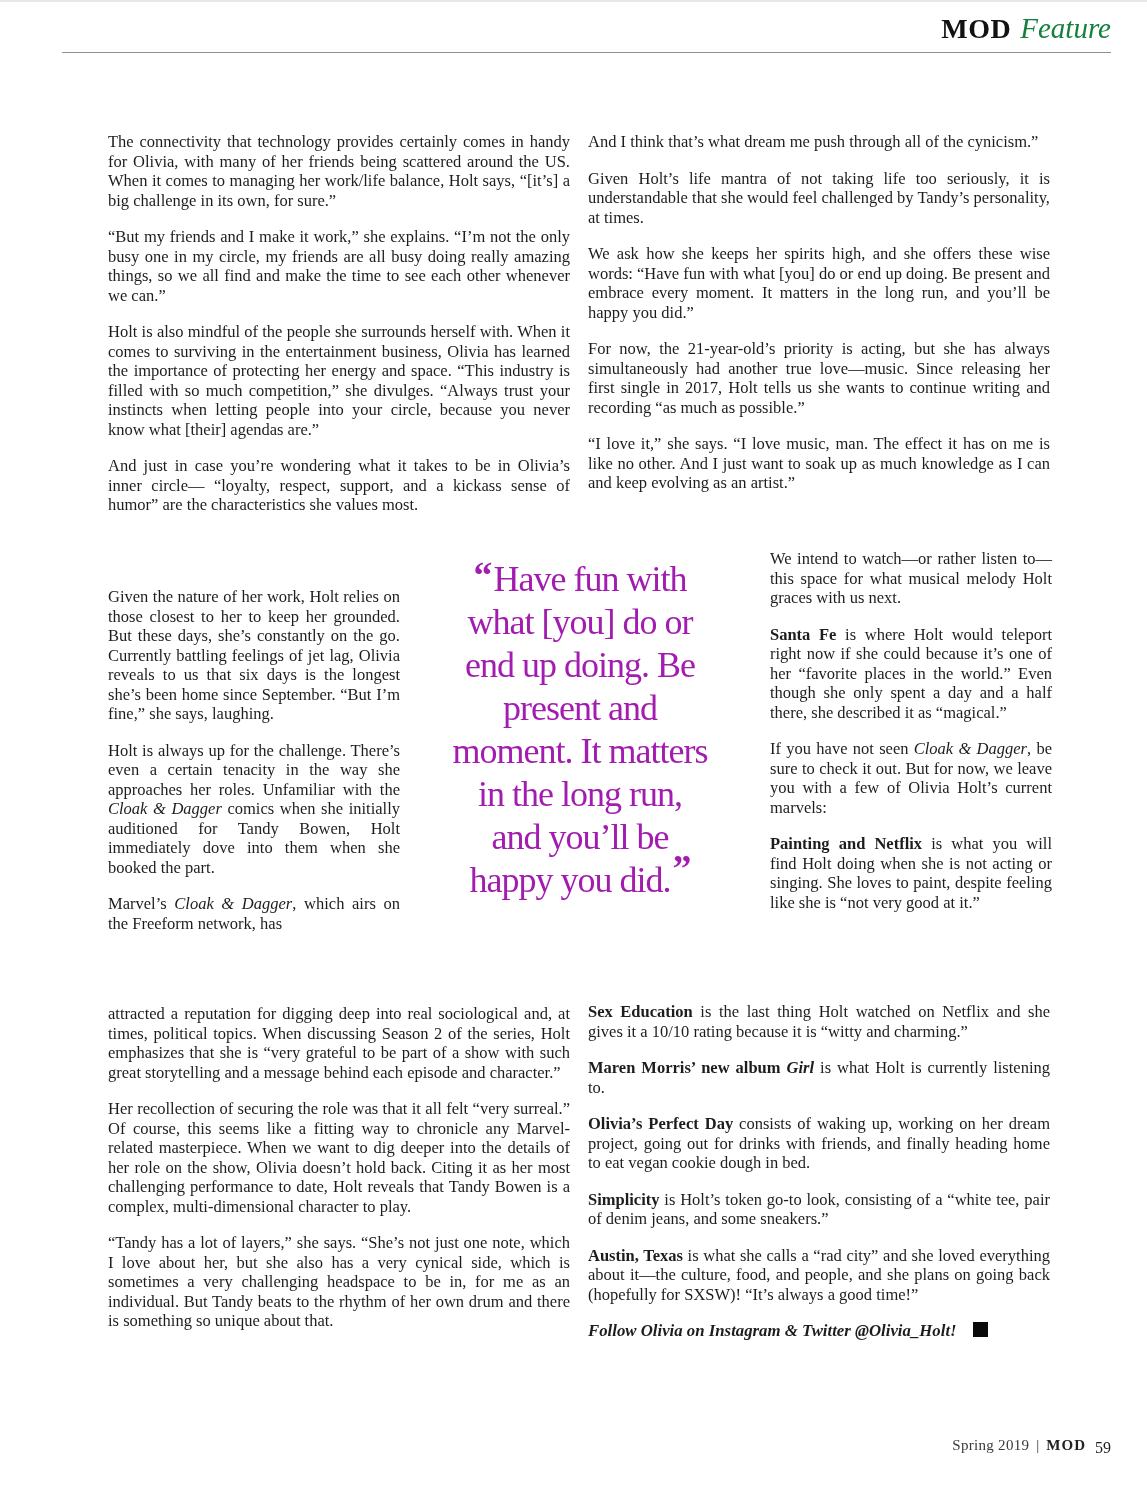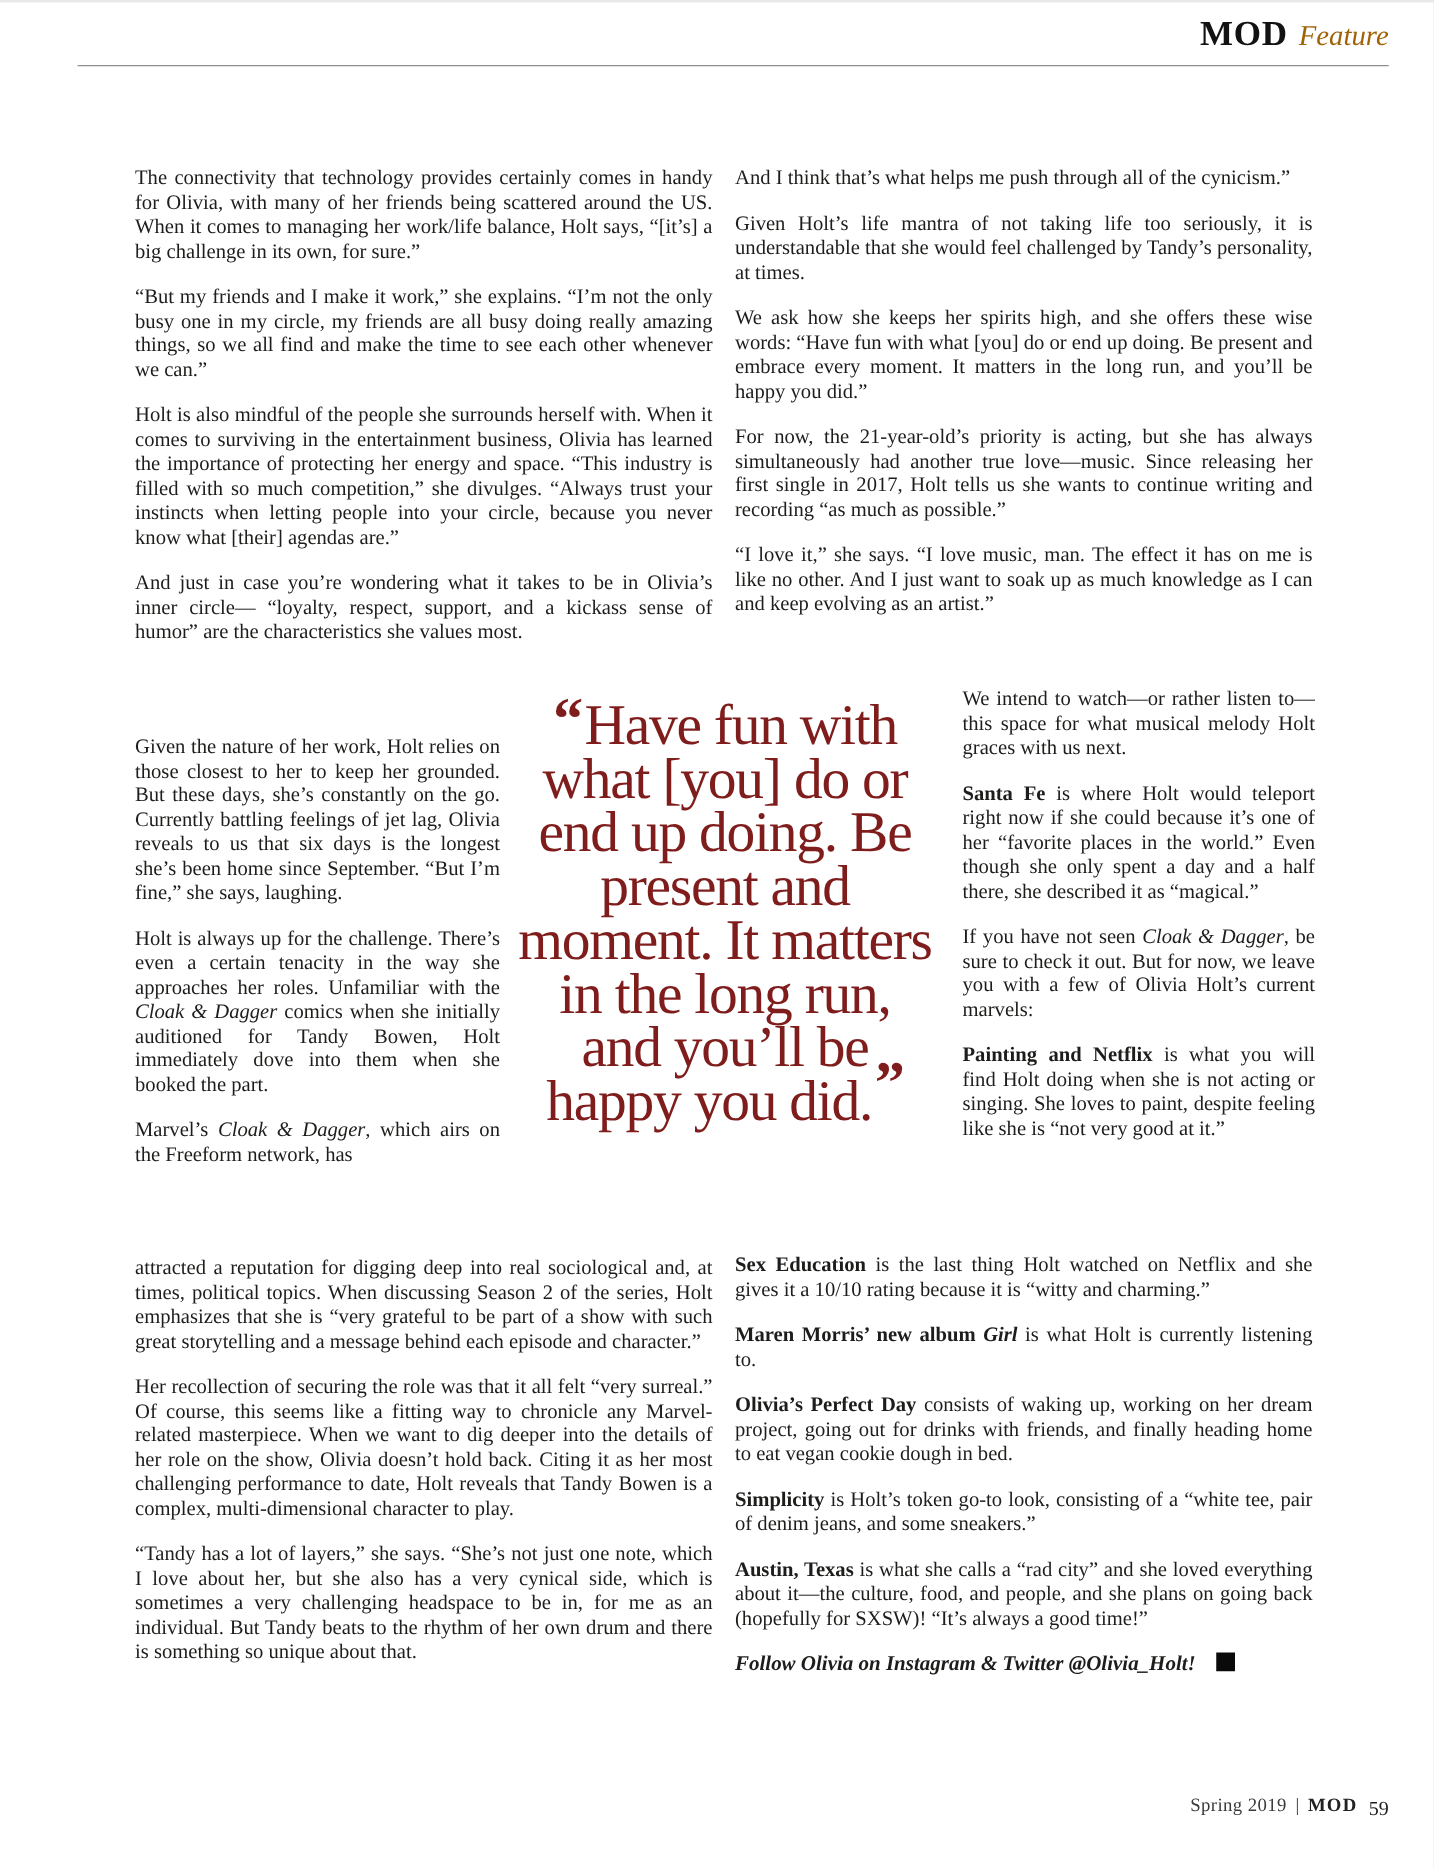--- a/index.html
+++ b/index.html
@@ -4,38 +4,38 @@
 <style>
   html,body{margin:0;padding:0;background:#e8e8e8;}
   #page{
     position:relative;width:1147px;height:1495px;background:#ffffff;
     font-family:"Liberation Serif","DejaVu Serif",serif;color:#1d1d1b;
     margin:2px auto;overflow:hidden;
   }
   
   #masthead{position:absolute;top:10px;right:36px;display:flex;align-items:baseline;gap:9px;}
   .brand{font-weight:bold;font-size:28px;letter-spacing:0.5px;color:#121212;}
-  .section{font-style:italic;font-size:23px;color:#a16207;}
+  .section{font-style:italic;font-size:29px;color:#15803d;}
   #head-rule{position:absolute;left:62px;right:36px;top:50px;height:1px;background:#8f8f8f;}
   
   .col-block{position:absolute;text-align:justify;font-size:16.5px;line-height:19.5px;}
   .col-block p{margin:0 0 17px 0;}
   .col-block p:last-child{margin-bottom:0;}
   .b{font-weight:bold;}
   .i{font-style:italic;}
   #lcol-top{left:108px;top:130px;width:462px;}
   #lcol-narrow{left:108px;top:585px;width:292px;}
   #lcol-bottom{left:108px;top:1002px;width:462px;}
   #rcol-top{left:588px;top:130px;width:462px;}
   #rcol-narrow{left:770px;top:547px;width:282px;}
   #rcol-bottom{left:588px;top:1000px;width:462px;}
   
   #pull-quote{
     position:absolute;left:390px;top:556px;width:380px;text-align:center;
-    font-size:46px;line-height:43px;letter-spacing:-1px;color:#7f1d1d;
+    font-size:36px;line-height:43px;letter-spacing:-1px;color:#a21caf;
     font-family:"Liberation Serif","DejaVu Serif",serif;
   }
   .q-mark{font-weight:bold;line-height:0;position:relative;font-size:1.05em;}
   .q-open{top:-0.08em;margin-right:2px;}
   .q-close{top:-0.30em;margin-left:2px;}
   
   #signoff{margin-top:17px;font-weight:bold;font-style:italic;font-size:16.8px;}
   #end-mark{display:inline-block;width:15px;height:15px;background:#0a0a0a;margin-left:16px;vertical-align:-1px;}
   
   #folio{position:absolute;right:36px;top:1434px;display:flex;align-items:baseline;color:#3a3a3a;}
@@ -77,21 +77,21 @@
     <div class="quote-line">what [you] do or</div>
     <div class="quote-line">end up doing. Be</div>
     <div class="quote-line">present and</div>
     <div class="quote-line">moment. It matters</div>
     <div class="quote-line">in the long run,</div>
     <div class="quote-line">and you’ll be</div>
     <div class="quote-line"><span>happy you did.</span><span class="q-mark q-close">”</span></div>
   </div>
 
   <div id="rcol-top" class="col-block">
-      <p><span>And I think that’s what helps me push through all of the cynicism.”</span></p>
+      <p><span>And I think that’s what dream me push through all of the cynicism.”</span></p>
       <p><span>Given Holt’s life mantra of not taking life too seriously, it is understandable that she would feel challenged by Tandy’s personality, at times.</span></p>
       <p><span>We ask how she keeps her spirits high, and she offers these wise words: “Have fun with what [you] do or end up doing. Be present and embrace every moment. It matters in the long run, and you’ll be happy you did.”</span></p>
       <p><span>For now, the 21-year-old’s priority is acting, but she has always simultaneously had another true love—music. Since releasing her first single in 2017, Holt tells us she wants to continue writing and recording “as much as possible.”</span></p>
       <p><span>“I love it,” she says. “I love music, man. The effect it has on me is like no other. And I just want to soak up as much knowledge as I can and keep evolving as an artist.”</span></p>
     </div>
   <div id="rcol-narrow" class="col-block">
       <p><span>We intend to watch—or rather listen to—this space for what musical melody Holt graces with us next.</span></p>
       <p><span class="b">Santa Fe</span><span> is where Holt would teleport right now if she could because it’s one of her “favorite places in the world.” Even though she only spent a day and a half there, she described it as “magical.”</span></p>
       <p><span>If you have not seen </span><span class="i">Cloak &amp; Dagger</span><span>, be sure to check it out. But for now, we leave you with a few of Olivia Holt’s current marvels:</span></p>
       <p><span class="b">Painting and Netflix</span><span> is what you will find Holt doing when she is not acting or singing. She loves to paint, despite feeling like she is “not very good at it.”</span></p>

